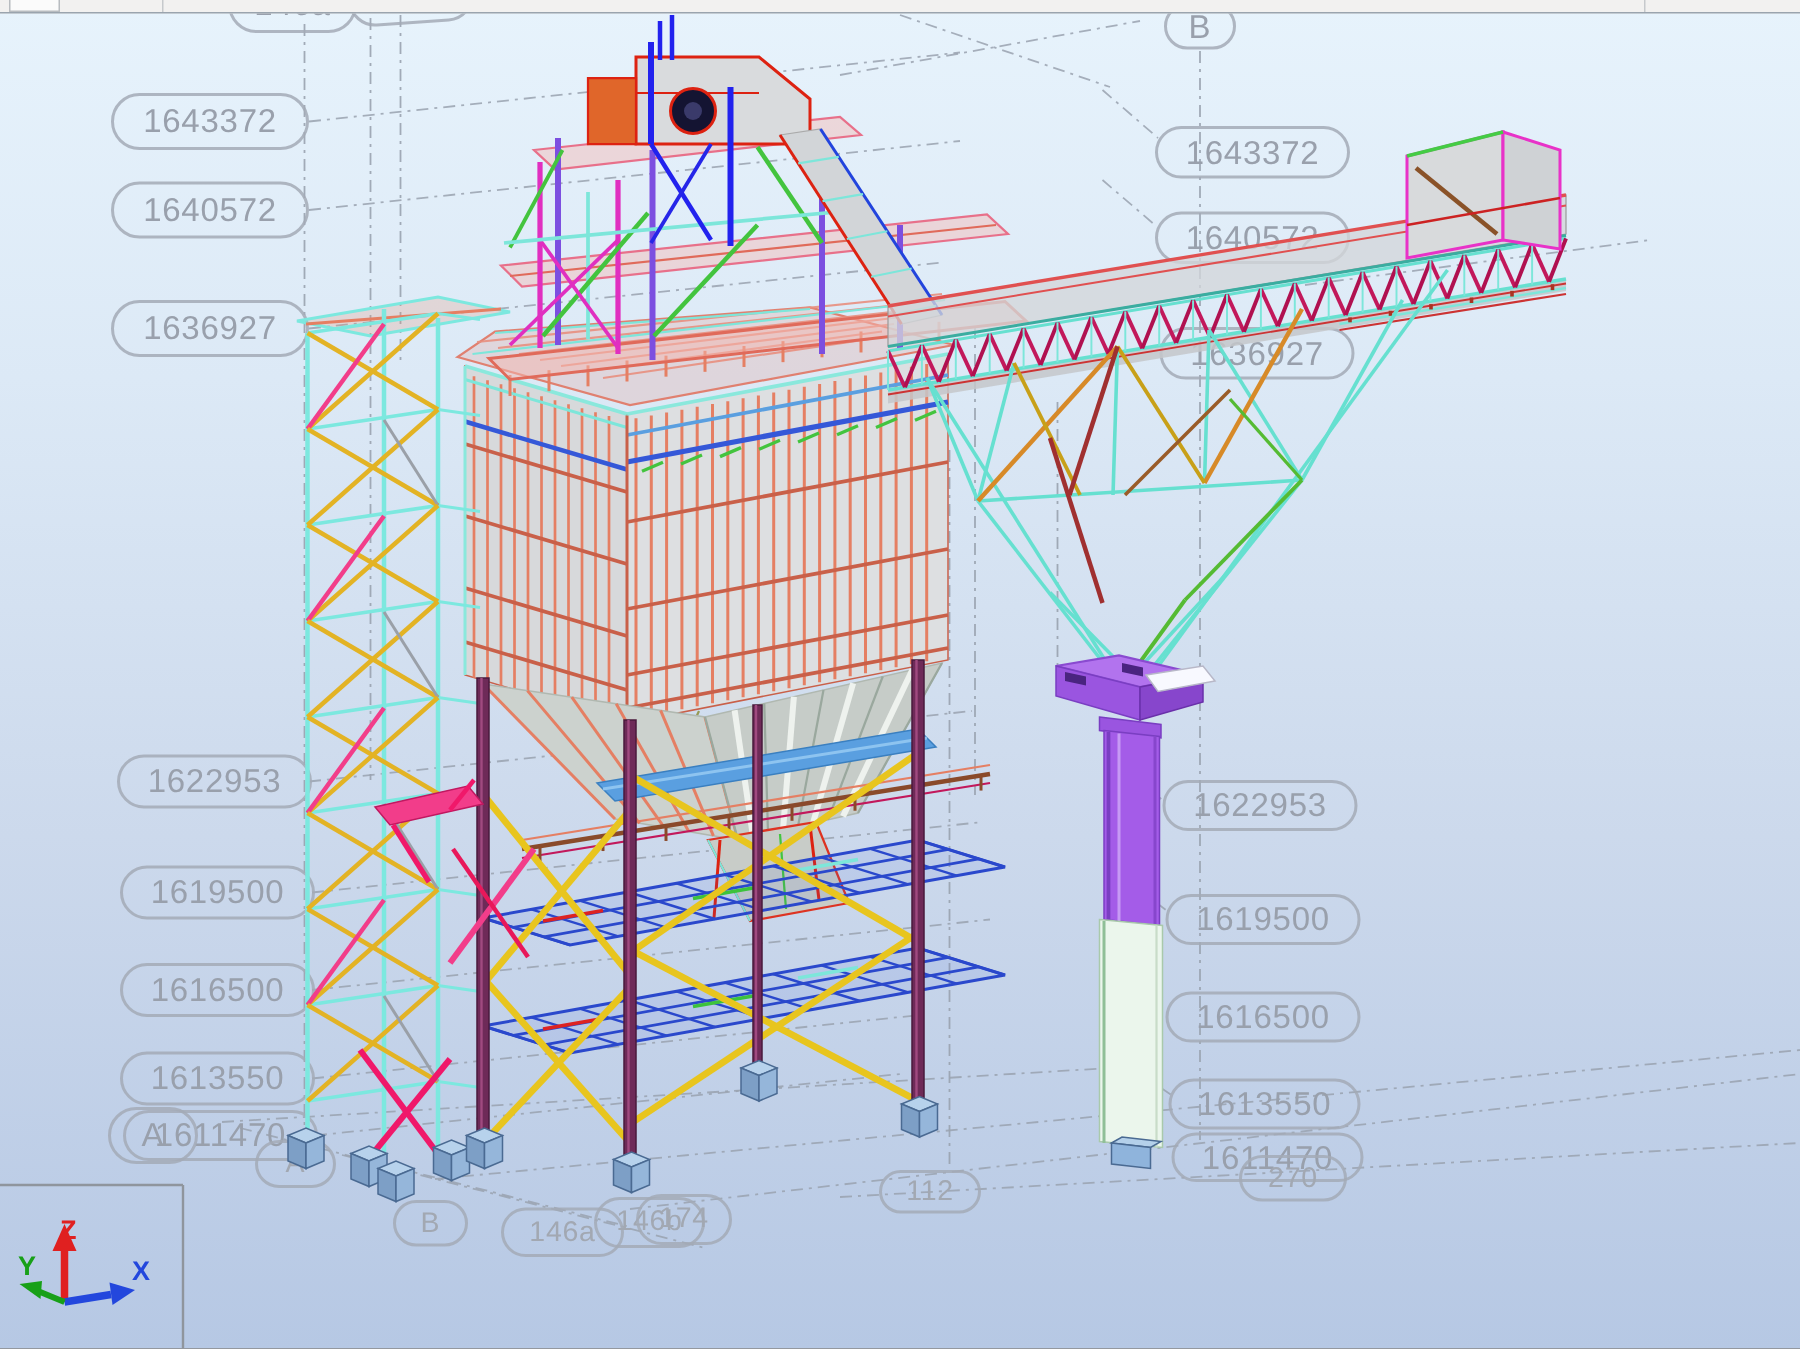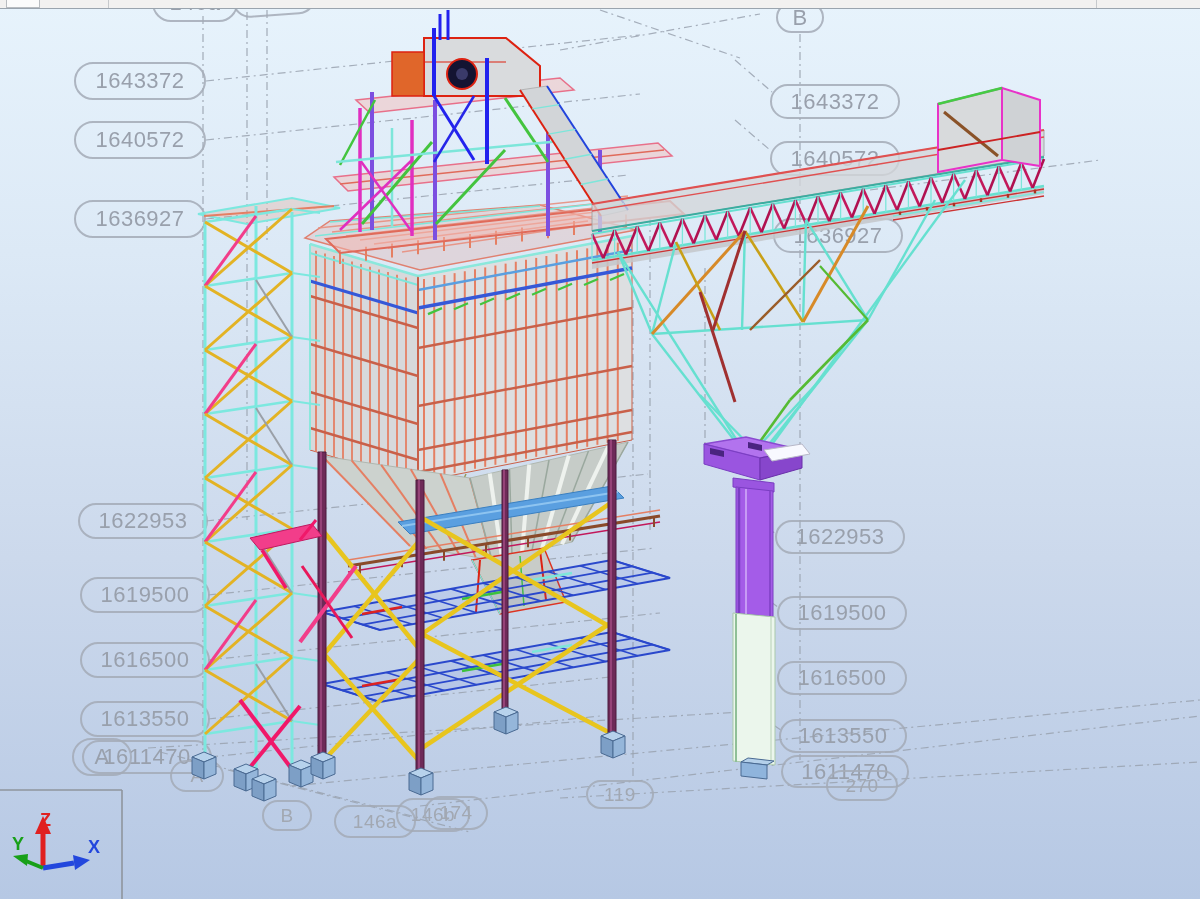--- a/index.html
+++ b/index.html
@@ -78,21 +78,21 @@
   <div class="pill small" style="left:826px;top:770px;width:72px;height:31px">270</div>
 
   <div class="pill big" style="left:152px;top:-16px;width:86px;height:38px">146a</div>
   <div class="pill big" style="left:232px;top:-20px;width:84px;height:36px;transform:rotate(-4deg)">146b</div>
 
   <div class="pill small" style="left:170px;top:760px;width:54px;height:32px">A</div>
   <div class="pill small" style="left:262px;top:800px;width:50px;height:31px">B</div>
   <div class="pill small" style="left:334px;top:805px;width:82px;height:33px">146a</div>
   <div class="pill small" style="left:396px;top:798px;width:74px;height:34px">146b</div>
   <div class="pill small" style="left:424px;top:796px;width:64px;height:34px">174</div>
-  <div class="pill small" style="left:586px;top:780px;width:68px;height:29px">119</div>
+  <div class="pill small" style="left:586px;top:780px;width:68px;height:29px">112</div>
 
   <svg class="lyr3" width="1200" height="899" id="model">
       <g>
         <polygon points="310,244 418,276 418,482 310,450" fill="#d7d9db" stroke="#c96049" stroke-width="1"></polygon>
         <polygon points="418,276 632,236 632,440 418,482" fill="#dddfe1" stroke="#c96049" stroke-width="1"></polygon>
         <line x1="316" y1="250.776" x2="316" y2="451.776" stroke="#e57f63" stroke-width="1.8"></line>
         <line x1="325" y1="253.44" x2="325" y2="454.44" stroke="#e57f63" stroke-width="1.8"></line>
         <line x1="334" y1="256.104" x2="334" y2="457.104" stroke="#e57f63" stroke-width="1.8"></line>
         <line x1="343" y1="258.76800000000003" x2="343" y2="459.76800000000003" stroke="#e57f63" stroke-width="1.8"></line>
         <line x1="352" y1="261.432" x2="352" y2="462.432" stroke="#e57f63" stroke-width="1.8"></line>

